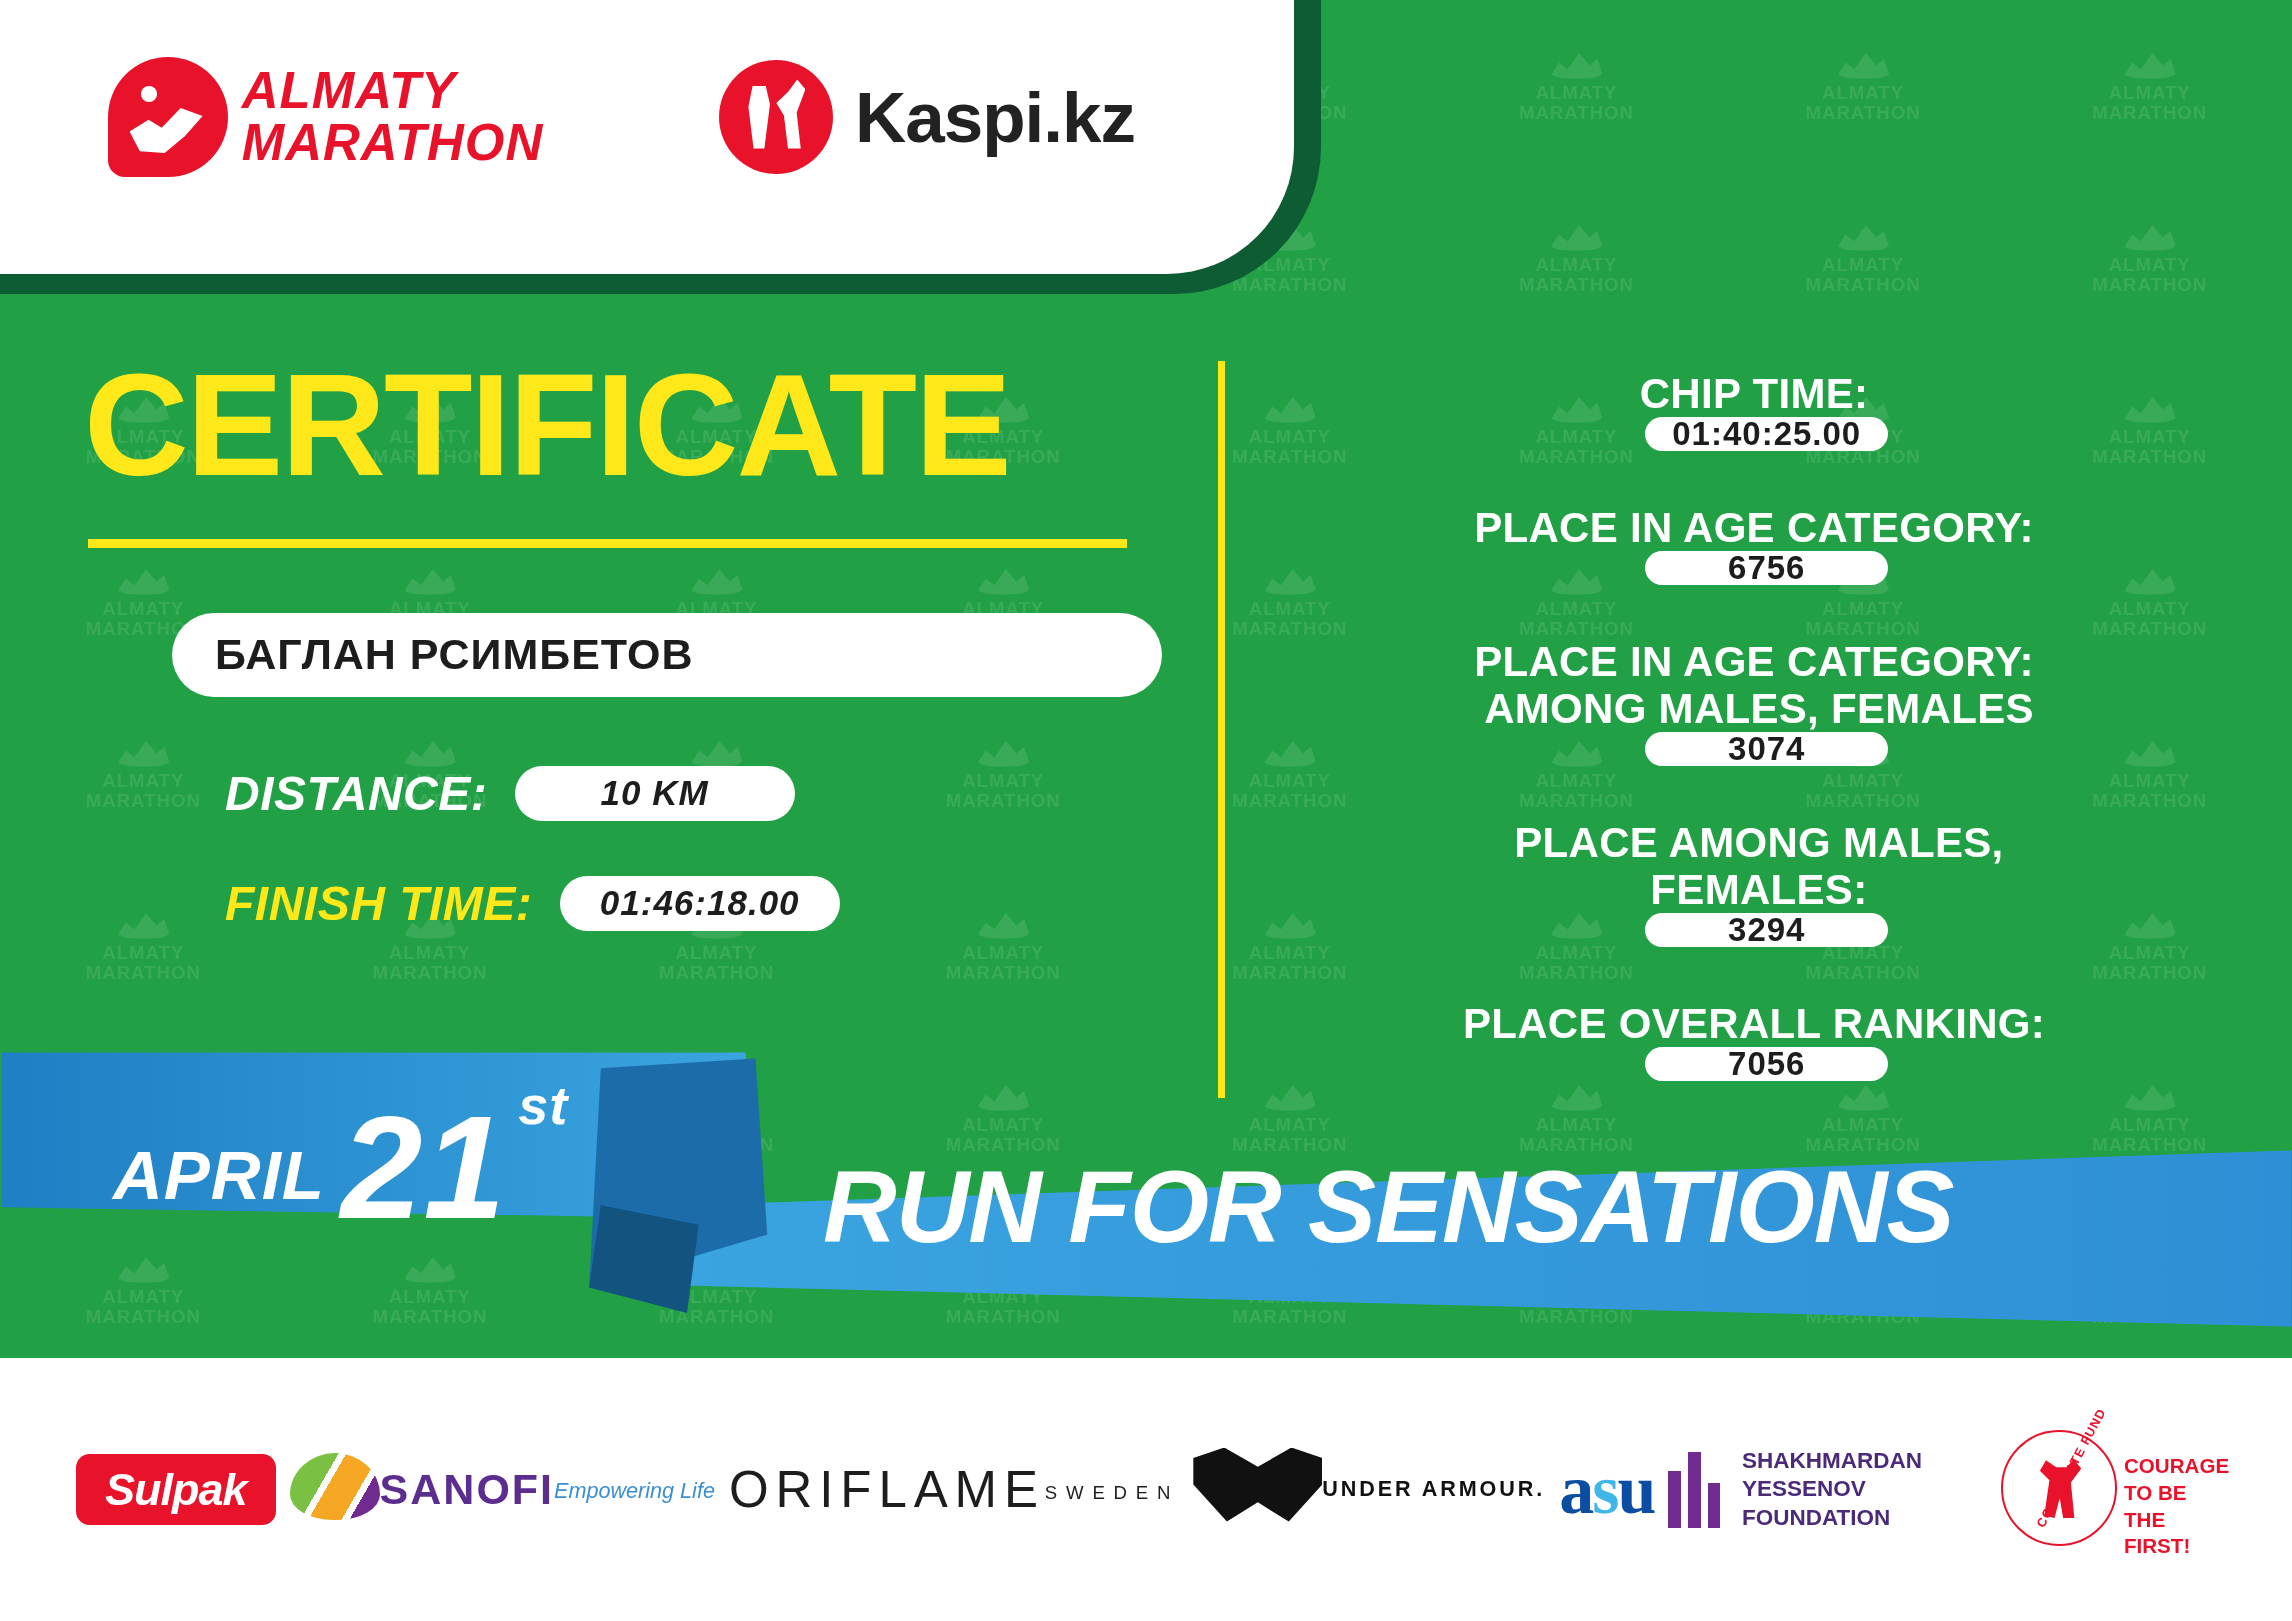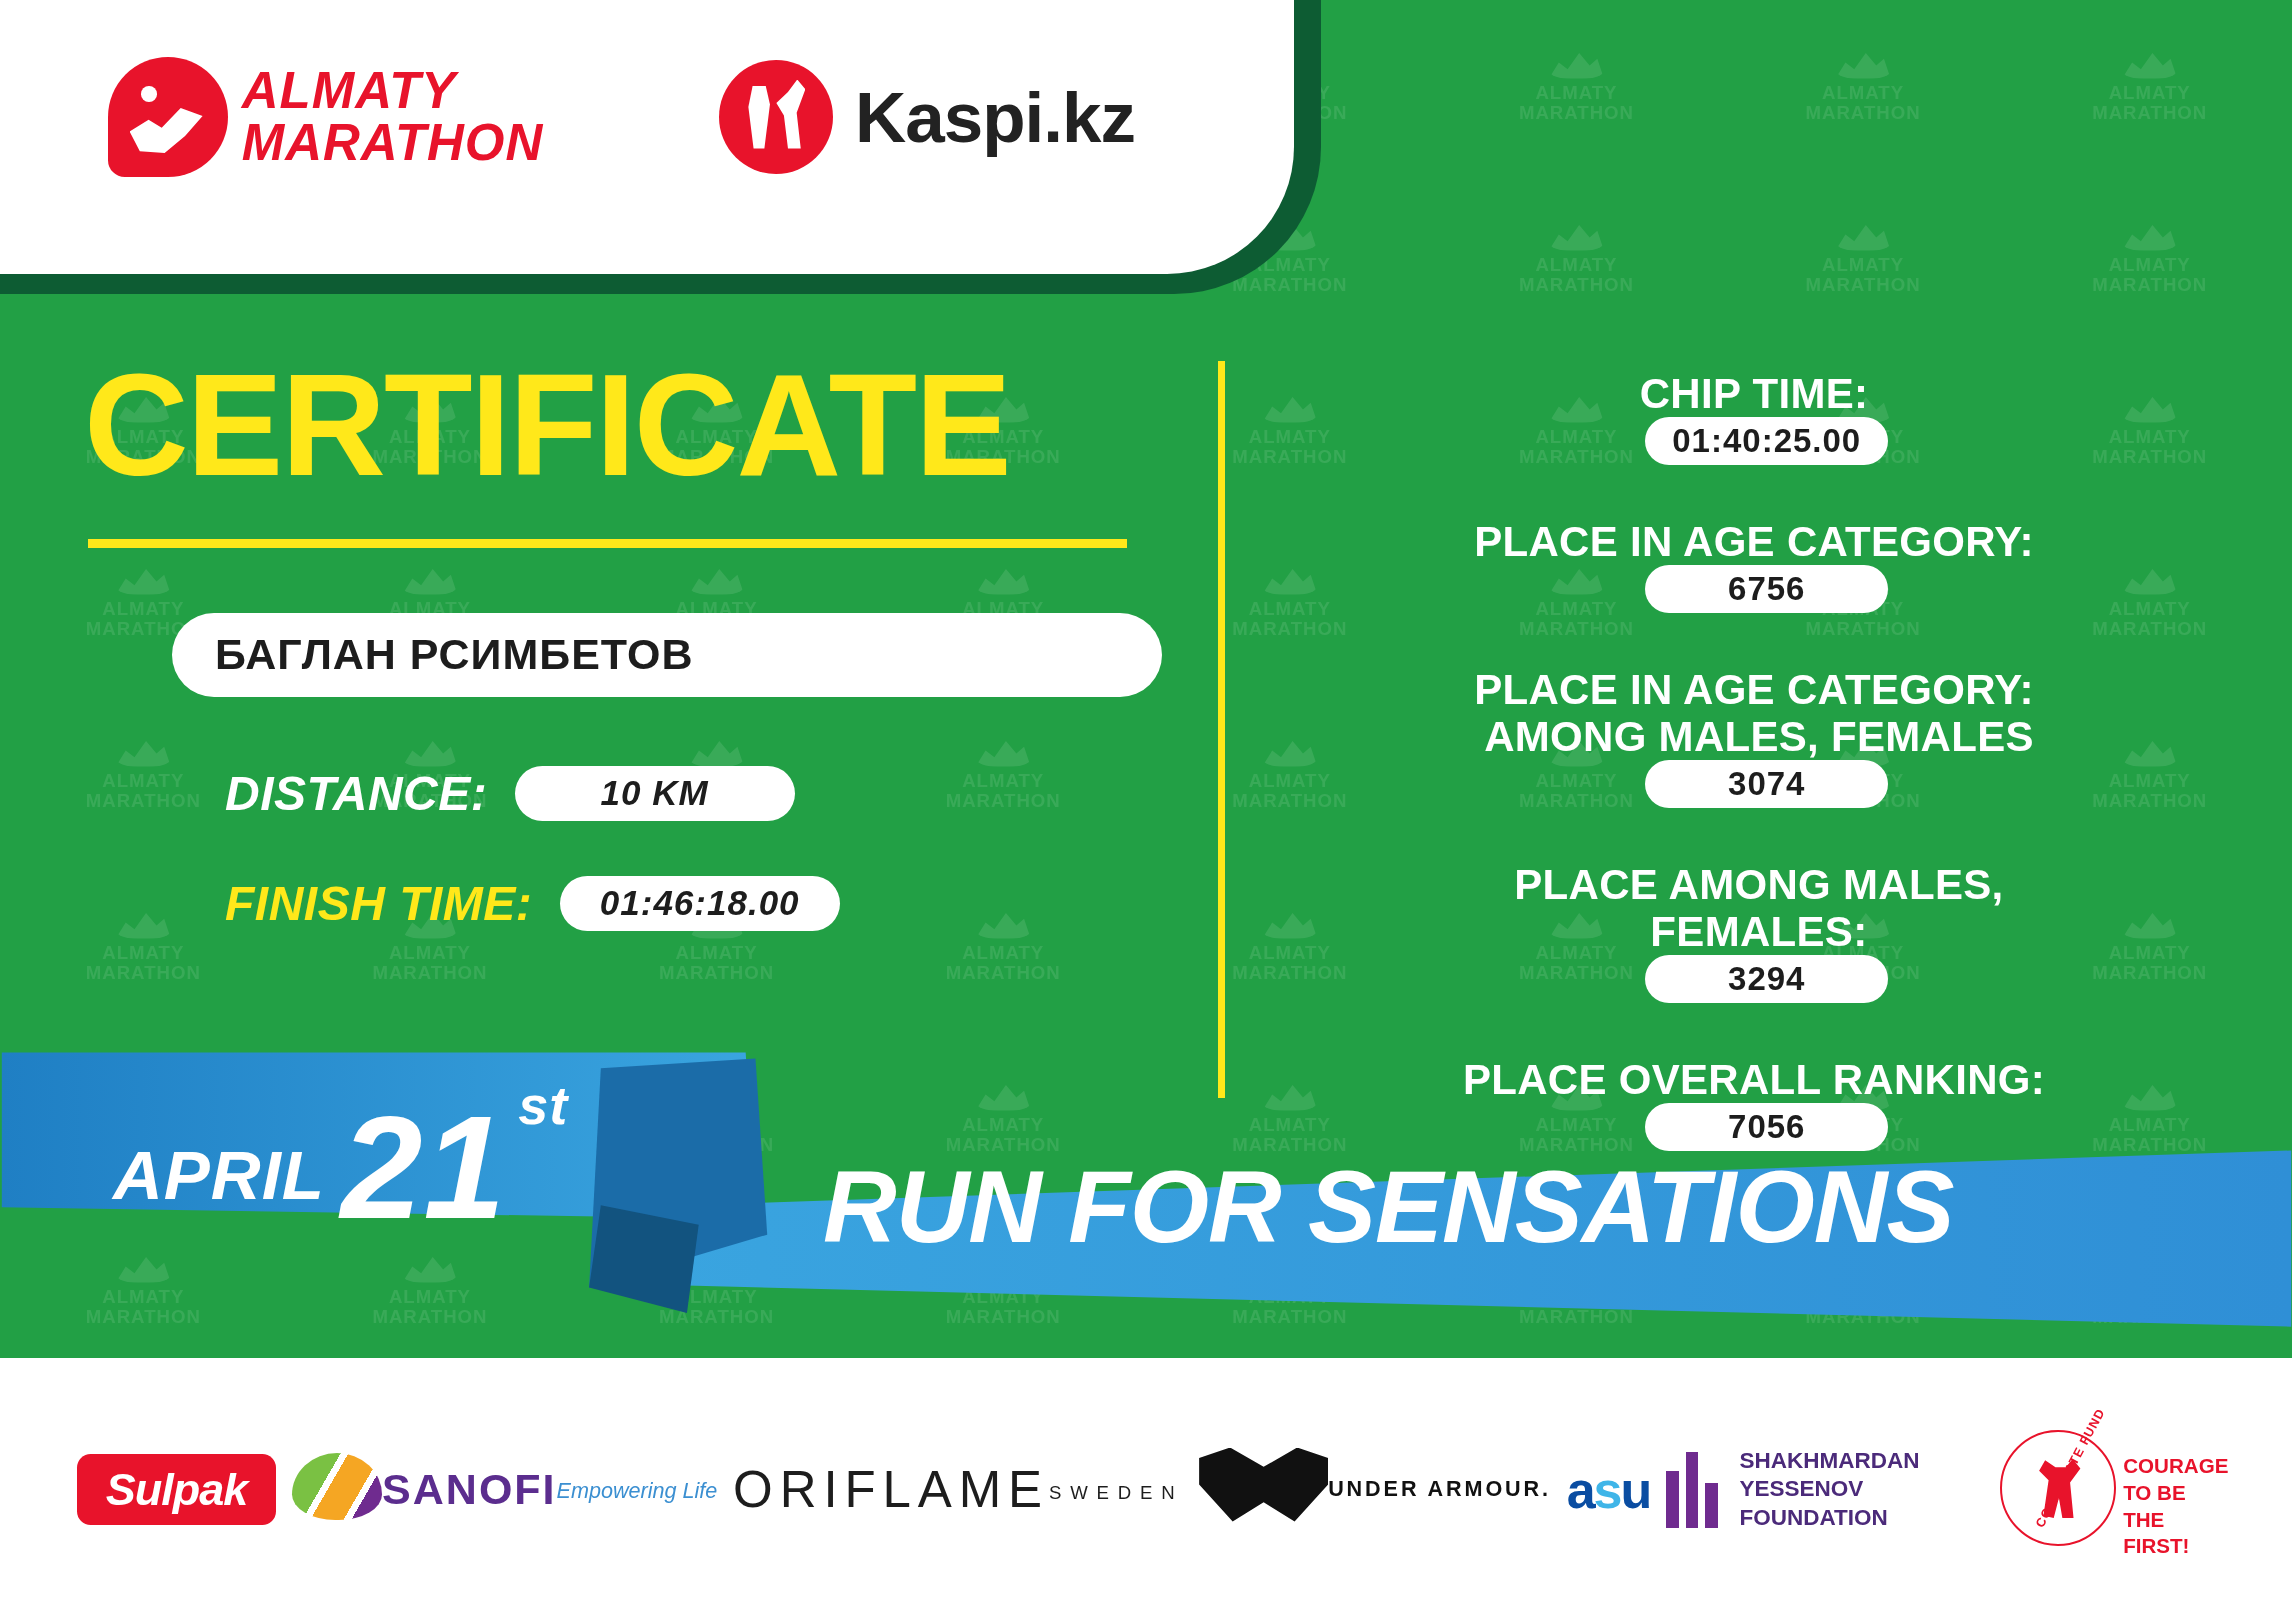--- a/index.html
+++ b/index.html
@@ -221,21 +221,21 @@
     font-size: 42px;
     font-weight: bold;
     line-height: 1.12;
     text-align: right;
     flex: 1;
     letter-spacing: 0.3px;
   }
   .rrow .lbl .sub { display: block; }
   .rrow .val {
     margin-left: 25.5px;
-    width: 243px; height: 48px;
+    width: 243px; height: 34px;
     flex: none;
     background: #ffffff;
     border-radius: 25.5px;
     display: flex;
     align-items: center;
     justify-content: center;
     color: #1d1d1d;
     font-size: 33px;
     font-weight: bold;
     letter-spacing: 1px;
@@ -309,21 +309,21 @@
   .sp-oriflame .nm { font-size: 51px; letter-spacing: 6.9px; }
   .sp-oriflame .tg { font-size: 18.6px; letter-spacing: 8.8px; margin-top: 7.8px; }
   .sp-ua { text-align: center; color: #111111; }
   .sp-ua .mark {
     width: 129px; height: 74px;
     margin: 0 auto 9.8px auto;
     background: #111111;
     clip-path: polygon(0% 14%, 24% 0%, 50% 26%, 76% 0%, 100% 14%, 100% 50%, 74% 100%, 50% 74%, 26% 100%, 0% 50%);
   }
   .sp-ua .nm { font-size: 21.6px; font-weight: bold; letter-spacing: 2.9px; }
-  .sp-asu { color: #0a4da2; font-size: 52px; font-weight: bold; letter-spacing: -2px; }
+  .sp-asu { color: #0a4da2; font-size: 70px; font-weight: bold; letter-spacing: -2px; font-family: Liberation Serif, serif; }
   .sp-asu .dot { color: #3fb5e8; }
   .sp-yessenov { display: flex; align-items: center; gap: 21.6px; }
   .sp-yessenov .bars { display: flex; gap: 6.9px; align-items: flex-end; }
   .sp-yessenov .bars i {
     display: block; width: 12.7px; background: #6f2b8f;
   }
   .sp-yessenov .bars i:nth-child(1) { height: 57px; }
   .sp-yessenov .bars i:nth-child(2) { height: 76px; }
   .sp-yessenov .bars i:nth-child(3) { height: 45px; }
   .sp-yessenov .txt { color: #4b2a7a; font-size: 22.5px; font-weight: bold; line-height: 1.25; max-width: 245px; }

